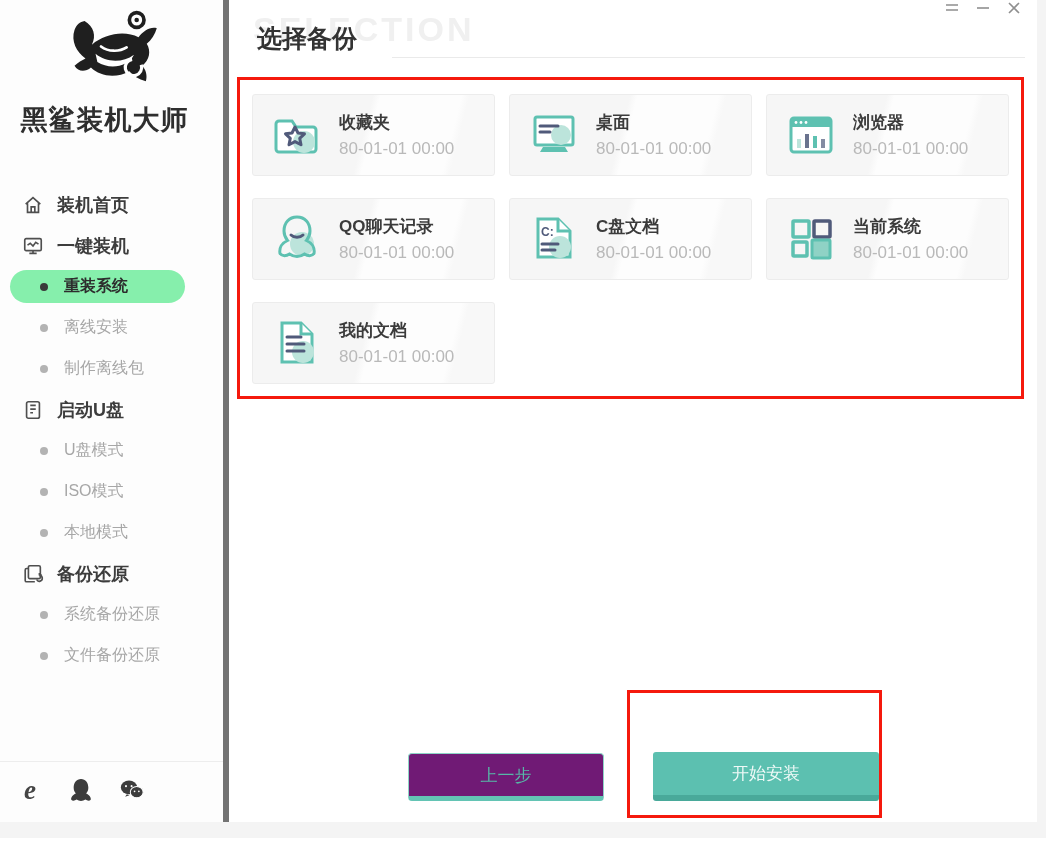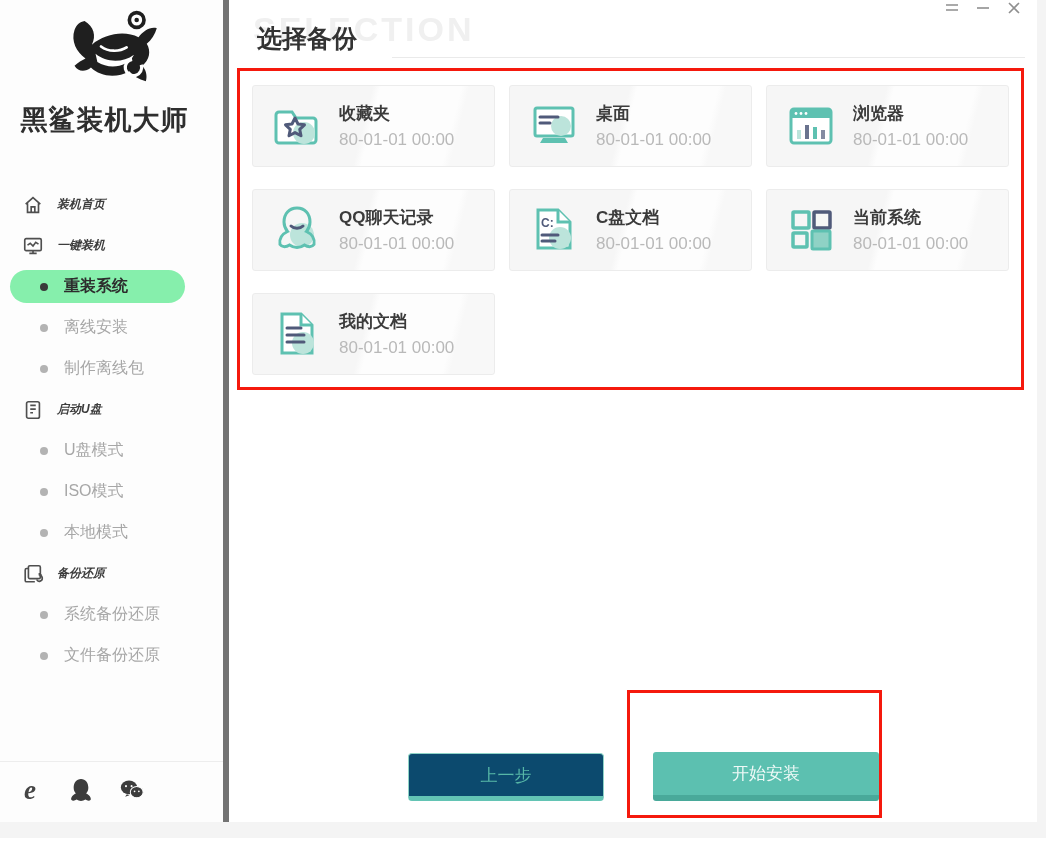--- a/index.html
+++ b/index.html
@@ -12,21 +12,21 @@
   }
   .app-window { position:absolute; left:0; top:0; width:1037px; height:822px; background:#fff; display:flex; }
   .edge-right  { position:absolute; left:1037px; top:0; width:9px; height:838px; background:#f4f4f4; }
   .edge-bottom { position:absolute; left:0; top:822px; width:1046px; height:16px; background:#f4f4f4; }
 
   
   .sidebar { width:229px; height:100%; background:#fdfdfd; border-right:6px solid #737373; position:relative; overflow:hidden; flex:none; }
   .logo-wrap { padding-top:6px; text-align:center; }
   .brand { font-size:27px; font-weight:700; color:#2e2e2e; white-space:nowrap; margin-left:-14px; letter-spacing:1px; }
   .nav { margin-top:46px; }
-  .nav-top { display:flex; align-items:center; height:41px; padding-left:22px; gap:13px; font-size:12px; font-weight:700; color:#3d3d3d; cursor:pointer;font-style:italic; }
+  .nav-top { display:flex; align-items:center; height:41px; padding-left:22px; gap:13px; font-size:18px; font-weight:700; color:#3d3d3d; cursor:pointer; }
   .nav-top svg { width:22px; height:22px; stroke:#4f4f4f; fill:none; stroke-width:1.8; flex:none; }
   .nav-sub { display:flex; align-items:center; height:41px; padding-left:40px; gap:16px; font-size:16px; color:#a7a7a7; cursor:pointer; }
   .nav-sub .dot { width:8px; height:8px; border-radius:50%; background:#b3b3b3; flex:none; }
   .nav-sub.active { height:33px; margin:4px 38px 4px 10px; padding-left:30px; background:#86efac; border-radius:17px; color:#2d2d2d; font-weight:700; }
   .nav-sub.active .dot { background:#3a3a3a; }
   .side-footer { position:absolute; left:0; right:0; bottom:0; }
   .side-divider { border-top:1px solid #ededed; }
   .side-icons { display:flex; align-items:center; gap:27px; padding:16px 0 20px 18px; }
   .side-icons .sicon { width:24px; height:24px; color:#454545; display:flex; align-items:center; justify-content:center; cursor:pointer; }
   .ie-e { font-family:"Liberation Serif","DejaVu Serif",serif; font-style:italic; font-weight:700; font-size:27px; line-height:22px; color:#454545; }
@@ -35,31 +35,31 @@
   .main { flex:1; position:relative; }
   .win-controls { position:absolute; top:1px; right:16px; display:flex; gap:16px; align-items:center; z-index:5; }
   .win-controls .wicon { width:15px; height:13px; display:flex; align-items:center; justify-content:center; cursor:pointer; }
   .win-controls svg { stroke:#8f8f8f; stroke-width:1.6; fill:none; width:14px; height:12px; }
 
   .header { position:absolute; left:28px; top:22px; right:8px; height:40px; }
   .watermark { position:absolute; left:-4px; top:-12px; font-size:34px; font-weight:700; color:#f0f0f0; letter-spacing:3px; z-index:0; }
   .page-title { position:relative; z-index:1; font-size:25px; font-weight:700; color:#333; display:inline-block; }
   .header-line { position:absolute; left:135px; right:4px; top:35px; border-top:1px solid #eaeaea; }
 
-  .cards-outline { position:absolute; left:8px; top:68px; width:787px; height:322px; border:3px solid #f5190d; padding:14px 12px 0 12px; }
+  .cards-outline { position:absolute; left:8px; top:77px; width:787px; height:322px; border:3px solid #f5190d; padding:14px 12px 0 12px; }
   .cards-grid { display:grid; grid-template-columns:repeat(3,1fr); column-gap:14px; row-gap:22px; }
   .card { height:82px; display:flex; align-items:center; border:1px solid #ececec; border-radius:3px; cursor:pointer;
           background:linear-gradient(104deg,#f6f6f6 46%,#fdfdfd 49%,#fdfdfd 80%,#f8f8f8 83%); }
   .card-icon { width:52px; height:52px; margin:0 16px 0 18px; flex:none; }
   .card-texts { display:flex; flex-direction:column; gap:5px; }
   .card-label { font-size:17px; font-weight:700; color:#3b3b3b; }
   .card-date { font-size:17px; color:#b9b9b9; }
 
   .btn-prev { position:absolute; left:179px; top:753px; width:196px; height:48px;
-              background:#0c4a6e; border:1px solid #8ed4c7; border-bottom:5px solid #63c4b4; border-radius:4px;
+              background:#701a75; border:1px solid #8ed4c7; border-bottom:5px solid #63c4b4; border-radius:4px;
               color:#57b7a7; font-size:17px; display:flex; align-items:center; justify-content:center; cursor:pointer; }
   .start-outline { position:absolute; left:398px; top:690px; width:255px; height:128px; border:3px solid #f5190d; }
   .btn-start { position:absolute; left:23px; top:59px; width:226px; height:49px;
                background:#5cc0b0; border:none; border-bottom:6px solid #49a99a; border-radius:3px;
                color:#eef9f7; font-size:17px; display:flex; align-items:center; justify-content:center; cursor:pointer; }
 
   .tealfill { fill:#bce4db; }
   .tealstroke { stroke:#5ec1b1; fill:#ffffff; stroke-width:3; }
   .navystroke { stroke:#505a7a; fill:none; stroke-width:3; stroke-linecap:round; }
 </style>

